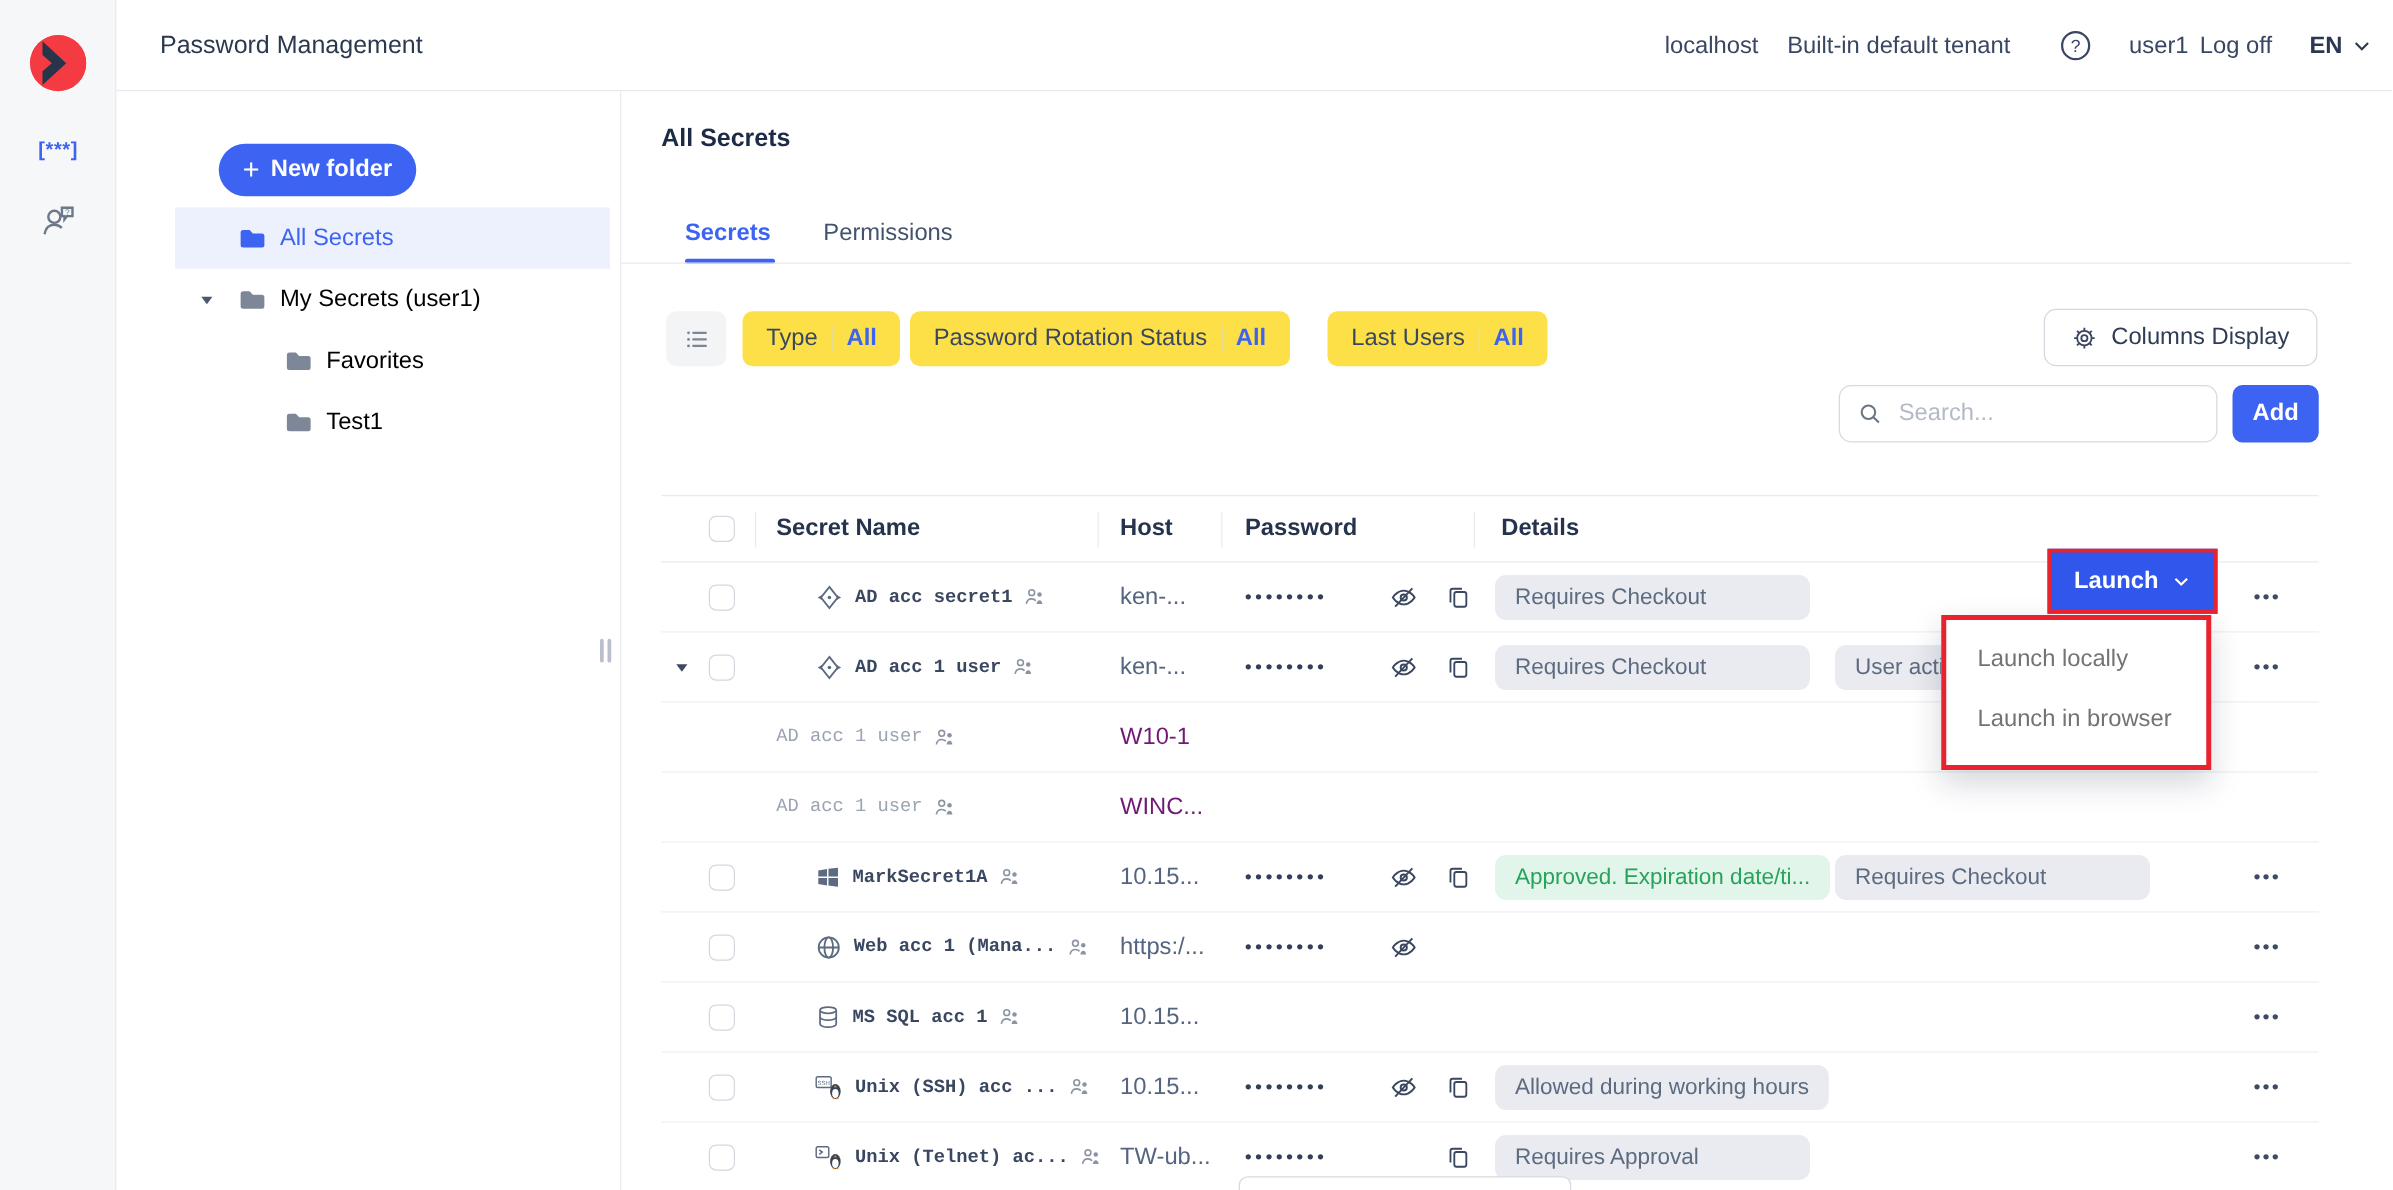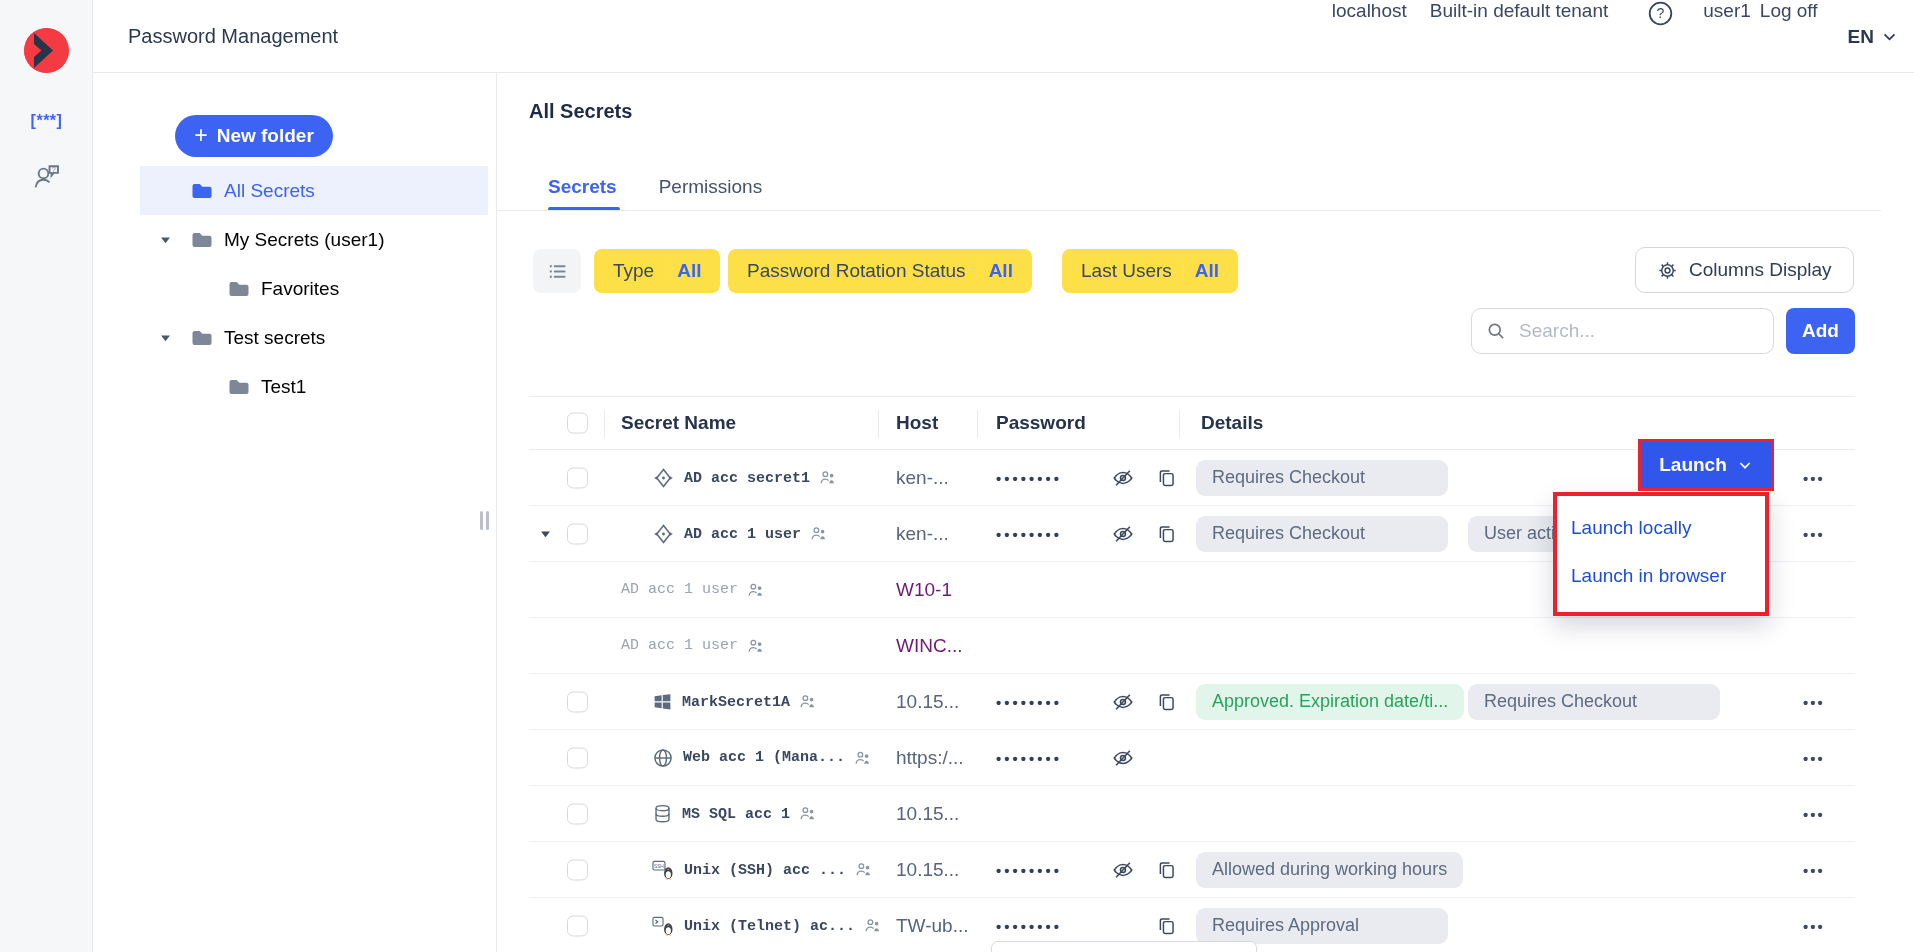--- a/index.html
+++ b/index.html
@@ -2,21 +2,21 @@
 <html><head>
 <meta charset="utf-8">
 <style>
   html,body{margin:0;padding:0;background:#fff;}
   *{box-sizing:border-box;font-family:"Liberation Sans","DejaVu Sans",sans-serif;}
   #stage{position:relative;width:1914px;height:952px;background:#fff;overflow:hidden;}
 
   
   #topbar{position:absolute;left:0;top:0;width:1914px;height:73px;background:#fff;border-bottom:1px solid #e6e9ed;}
   #app-title{position:absolute;left:128px;top:0;height:73px;display:flex;align-items:center;font-size:20px;font-weight:500;color:#2b3950;}
-  #topbar-right{position:absolute;right:16px;top:0;height:73px;display:flex;font-size:19px;color:#3a4762;}
+  #topbar-right{position:absolute;right:16px;top:0;height:73px;display:flex;align-items:center;font-size:19px;color:#3a4762;}
   .tb-gap23{margin-left:23px}.tb-gap39{margin-left:39px}.tb-gap29{margin-left:29px}.tb-gap24{margin-left:9px}.tb-gap30{margin-left:30px}
   #lang{display:flex;align-items:center;gap:7px;font-weight:700;color:#2b3950;cursor:pointer}
 
   
   #rail{position:absolute;left:0;top:0;width:93px;height:952px;background:#f6f7f9;border-right:1px solid #e9ebef;z-index:5;}
   #logo{position:absolute;left:24px;top:28px;width:45px;height:45px;border-radius:50%;background:#f43b42;overflow:hidden;}
   #logo svg{display:block}
   #rail-secret{position:absolute;left:0;top:112px;width:93px;text-align:center;font-size:16px;font-weight:700;letter-spacing:.5px;color:#3d63f2;cursor:pointer;}
   #rail-help{position:absolute;left:0;top:162px;width:93px;display:flex;justify-content:center;color:#6b7889;cursor:pointer;}
 
@@ -82,21 +82,21 @@
   .badge{height:36px;border-radius:9px;background:#e9ebf0;color:#5d6b80;font-size:18px;display:flex;align-items:center;padding:0 16px;white-space:nowrap;min-width:252px;}
   .badge.no-min{min-width:0;}
   .badge.green{background:#e2f5ea;color:#27a35b;min-width:0;}
   .more-btn{font-size:15px;font-weight:700;letter-spacing:2px;color:#3e4a63;cursor:pointer;}
   .row-caret{color:#3c4961;display:inline-flex;cursor:pointer;}
 
   
   #launch-wrap{position:absolute;left:1638px;top:439px;width:136px;height:52px;border:3px solid #e8232d;z-index:21;background:#3156ec;}
   #launch-btn{width:100%;height:100%;display:flex;align-items:center;justify-content:center;gap:10px;color:#fff;font-size:19px;font-weight:700;cursor:pointer;}
   #launch-menu{position:absolute;left:1553px;top:492px;width:216px;height:124px;background:#fff;border:4px solid #e8232d;box-shadow:0 10px 24px rgba(20,30,60,.18);z-index:20;padding-top:8px;}
-  .menu-item{height:48px;display:flex;align-items:center;padding-left:14px;font-size:19px;color:#1d4ed8;cursor:pointer;white-space:nowrap;}
+  .menu-item{height:48px;display:flex;align-items:center;padding-left:25px;font-size:19px;color:#737373;cursor:pointer;white-space:nowrap;}
 
   #bottom-scroll{position:absolute;left:991px;top:941px;width:266px;height:14px;background:#fff;border:1px solid #d6dae0;border-radius:7px 7px 0 0;}
 </style>
 </head>
 <body>
 
 <div id="stage">
 
   <div id="topbar">
     <div id="app-title">Password Management</div>
@@ -167,33 +167,20 @@
         </span>
         <span class="tree-label l1">My Secrets (user1)</span>
       </div>
       <div class="tree-row">
         <span class="tree-folder l2" style="display: inline-flex; position: absolute;">
           <svg viewBox="0 0 24 24" width="24" height="24">
             <path d="M2.5 7a2 2 0 0 1 2-2h5.2l2.6 2.7h7.2a2 2 0 0 1 2 2v7.3a2 2 0 0 1-2 2h-15a2 2 0 0 1-2-2z" fill="currentColor"></path>
           </svg>
         </span>
         <span class="tree-label l2">Favorites</span>
-      </div>
-      <div class="tree-row">
-        <span class="tree-caret" style="display: inline-flex; position: absolute;">
-          <svg viewBox="0 0 14 14" width="13" height="13">
-            <path d="M2.2 4.3h9.6L7 10.6z" fill="currentColor"></path>
-          </svg>
-        </span>
-        <span class="tree-folder l1" style="display: inline-flex; position: absolute;">
-          <svg viewBox="0 0 24 24" width="24" height="24">
-            <path d="M2.5 7a2 2 0 0 1 2-2h5.2l2.6 2.7h7.2a2 2 0 0 1 2 2v7.3a2 2 0 0 1-2 2h-15a2 2 0 0 1-2-2z" fill="currentColor"></path>
-          </svg>
-        </span>
-        <span class="tree-label l1">Test secrets</span>
       </div>
       <div class="tree-row">
         <span class="tree-folder l2" style="display: inline-flex; position: absolute;">
           <svg viewBox="0 0 24 24" width="24" height="24">
             <path d="M2.5 7a2 2 0 0 1 2-2h5.2l2.6 2.7h7.2a2 2 0 0 1 2 2v7.3a2 2 0 0 1-2 2h-15a2 2 0 0 1-2-2z" fill="currentColor"></path>
           </svg>
         </span>
         <span class="tree-label l2">Test1</span>
       </div>
     </div>

